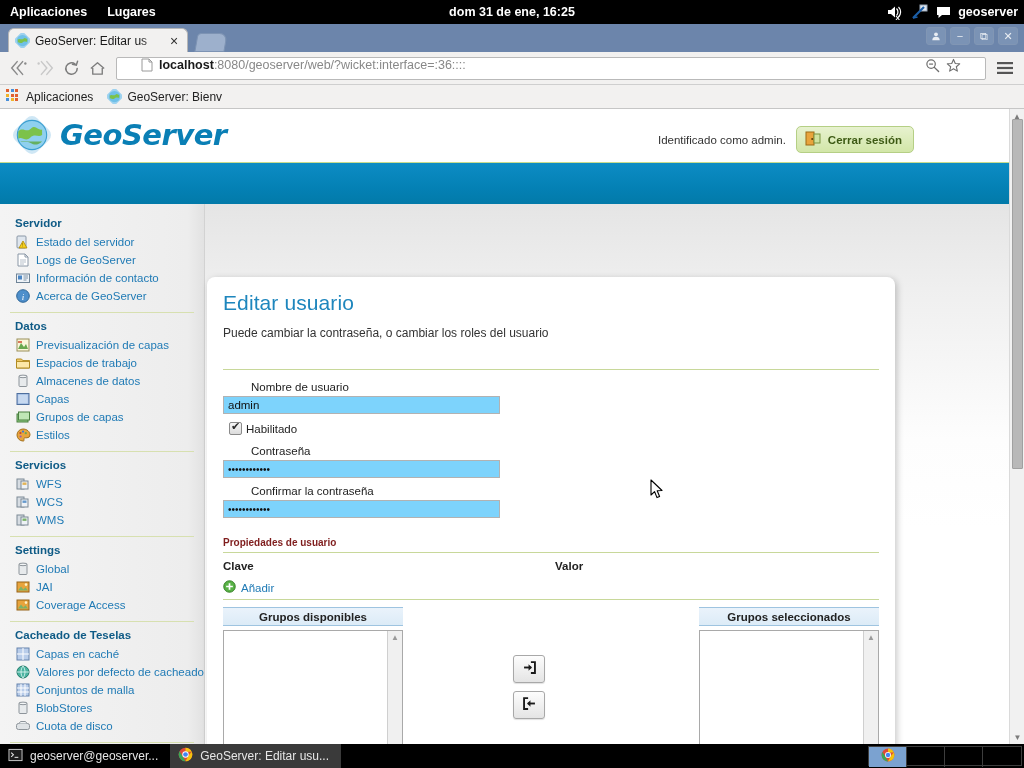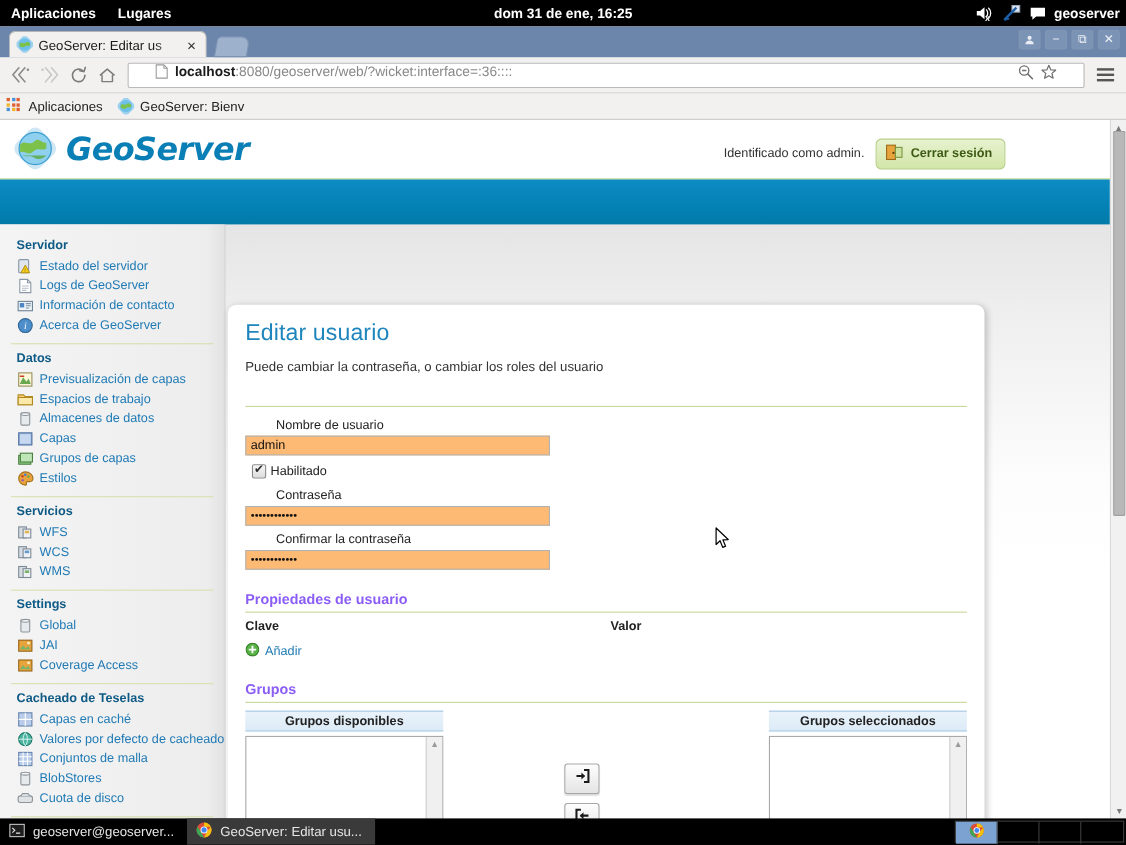--- a/index.html
+++ b/index.html
@@ -201,39 +201,39 @@
     min-height: 470px;
   }
   #panel h1 {
     margin: 0 0 0 0; font-size: 21px; font-weight: normal; color: #1e86bd;
     letter-spacing: .1px;
   }
   .panel-sub { margin-top: 11px; font-size: 12px; color: #333; }
   .hr-green { height: 1px; background: #c8d89a; margin: 29px 0 11px 0; }
   .field-label { font-size: 11.5px; color: #222; margin-bottom: 3px; padding-left: 28px; }
   .txt-input {
-    width: 277px; height: 18px; border: 1px solid #b2b2b2; background: #fdba74;
+    width: 277px; height: 18px; border: 1px solid #b2b2b2; background: #7dd3fc;
     font-size: 11.5px; color: #111; padding: 1px 4px; font-family: "Liberation Sans", sans-serif;
     display: block;
   }
   .pw-input { letter-spacing: 0px; font-size: 10px; color: #111; }
   .cb-row { display: flex; align-items: center; gap: 4px; margin: 8px 0 10px 6px; }
   .cbox {
     width: 13px; height: 13px; border: 1px solid #8a8a8a;
     background: linear-gradient(to bottom,#f6f6f6,#dcdcdc);
     border-radius: 2px; position: relative;
   }
   .cbox.checked::after {
     content: "✔"; position: absolute; left: 1px; top: -3px;
     font-size: 11px; color: #2a2a2a;
   }
   .cb-label { font-size: 11.5px; color: #222; }
   .field-block { margin-bottom: 7px; }
 
-  .sec-title { font-size: 13px; font-weight: bold; color: #8b5cf6; margin: 19px 0 0 0; }
+  .sec-title { font-size: 10px; font-weight: bold; color: #7f1d1d; margin: 19px 0 0 0; }
   .sec-rule { height: 1px; background: #c8d89a; margin: 4px 0 7px 0; }
 
   .prop-head { display: flex; font-size: 11.5px; font-weight: bold; color: #222; }
   .prop-head .c1 { width: 332px; }
   .add-link {
     display: flex; align-items: center; gap: 5px;
     font-size: 11.5px; color: #1f7ab5; margin-top: 8px; cursor: pointer;
   }
 
   
@@ -731,21 +731,20 @@
           <div class="add-link">
             <span>
               <svg width="13" height="13" viewBox="0 0 14 14">
                   <circle cx="7" cy="7" r="6.2" fill="#58b246" stroke="#2f7b22"></circle>
                   <path d="M7 3.4v7.2M3.4 7h7.2" stroke="#fff" stroke-width="1.8"></path>
                 </svg>
             </span>
             <span>Añadir</span>
           </div>
 
-          <div class="sec-title">Grupos</div>
           <div class="sec-rule"></div>
 
           <div id="groups-area">
             <div class="gp-col">
               <div class="gp-title">Grupos disponibles</div>
               <div class="gp-list">
                 <div class="gp-sb">
                   <span>▲</span>
 
                 </div>

